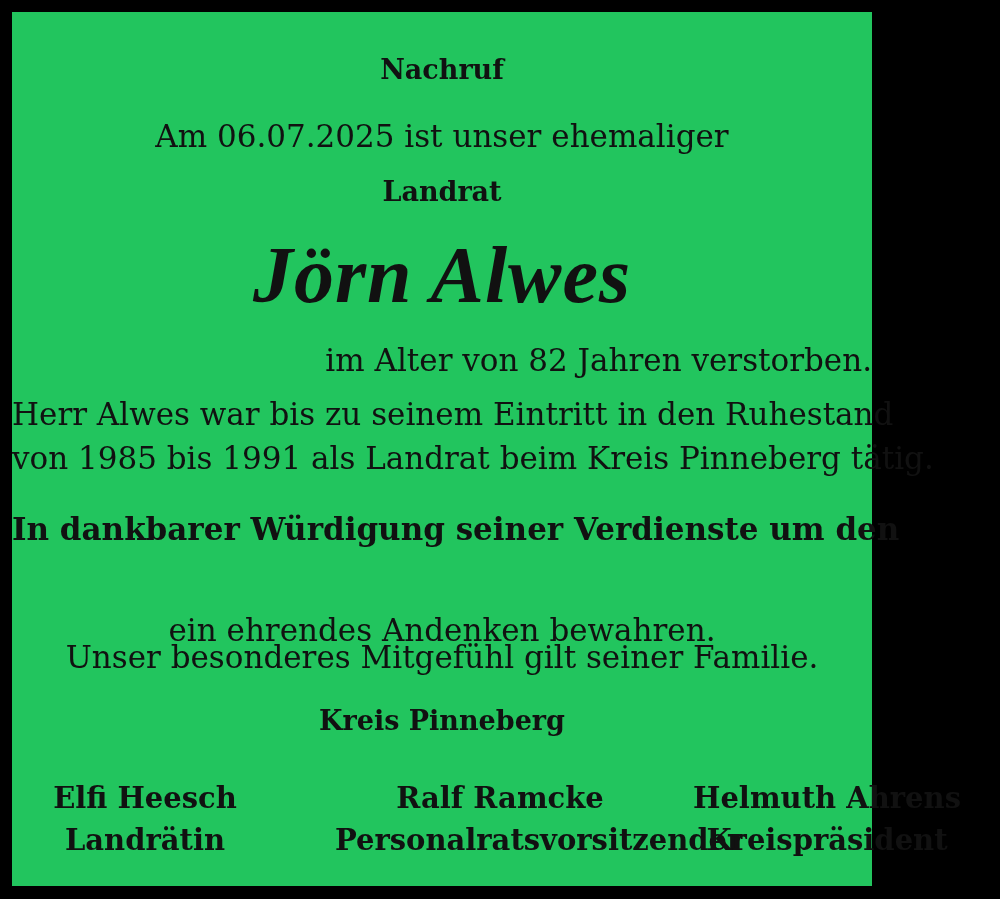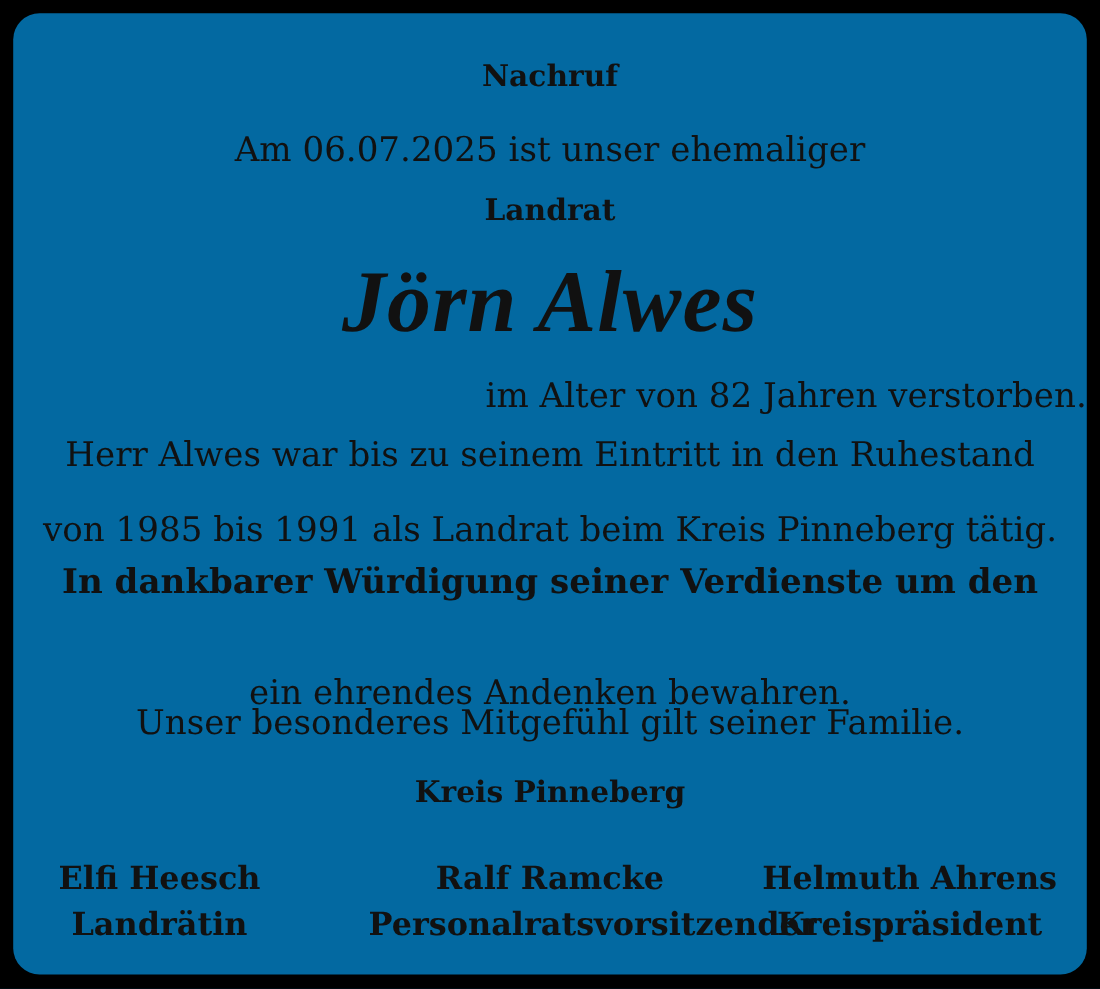--- a/index.html
+++ b/index.html
@@ -1,22 +1,21 @@
 <!DOCTYPE html>
 <html><head>
   <meta charset="utf-8">
   <style>
     html, body { margin: 0; padding: 0; }
     body { width: 1000px; height: 899px; background: #000; position: relative; overflow: hidden; }
     .card {
-      position: absolute; left: 12px; top: 12px; width: 976px; height: 874px;
-      background: #0369a1; color: #111;
+      position: absolute; left: 12px; top: 12px; width: 860px; height: 874px;
+      background: #22c55e; color: #111;
       font-family: "DejaVu Serif", "Liberation Serif", serif;
       text-align: center;
-      border-radius: 24px;
     }
     .line { position: absolute; left: 0; right: 0; white-space: nowrap; }
     .bold { font-weight: bold; }
     .sz-head { font-size: 27px; }
     .sz-body { font-size: 31px; }
     .name {
       font-family: "Liberation Serif", "DejaVu Serif", serif;
       font-style: italic; font-weight: bold; font-size: 80px; letter-spacing: 1px;
     }
     .sig {
@@ -28,21 +27,21 @@
 </head>
 <body>
 
 <div class="card">
   <div class="line bold sz-head" style="top:42px;">Nachruf</div>
   <div class="line sz-body" style="top:106px;">Am 06.07.2025 ist unser ehemaliger</div>
   <div class="line bold sz-head" style="top:164px;">Landrat</div>
   <div class="line name" style="top:218px;">Jörn Alwes</div>
   <div class="line sz-body" style="top:330px;text-align:right;">im Alter von 82 Jahren verstorben.</div>
   <div class="line sz-body" style="top:384px;">Herr Alwes war bis zu seinem Eintritt in den Ruhestand</div>
-  <div class="line sz-body" style="top:428px;margin-top:24px;">von 1985 bis 1991 als Landrat beim Kreis Pinneberg tätig.</div>
+  <div class="line sz-body" style="top:428px;">von 1985 bis 1991 als Landrat beim Kreis Pinneberg tätig.</div>
   <div class="line sz-body" style="top:499px;font-weight:bold;">In dankbarer Würdigung seiner Verdienste um den</div>
   <div class="line sz-body" style="top:572px;margin-top:28px;">ein ehrendes Andenken bewahren.</div>
   <div class="line bold sz-head" style="top:693px;">Kreis Pinneberg</div>
   <div class="line sz-body" style="top:627px;">Unser besonderes Mitgefühl gilt seiner Familie.</div>
 
   <div class="sig" style="left:-32px;">
     <div>Elfi Heesch</div>
     <div>Landrätin</div>
   </div>
   <div class="sig" style="left:323px;">

